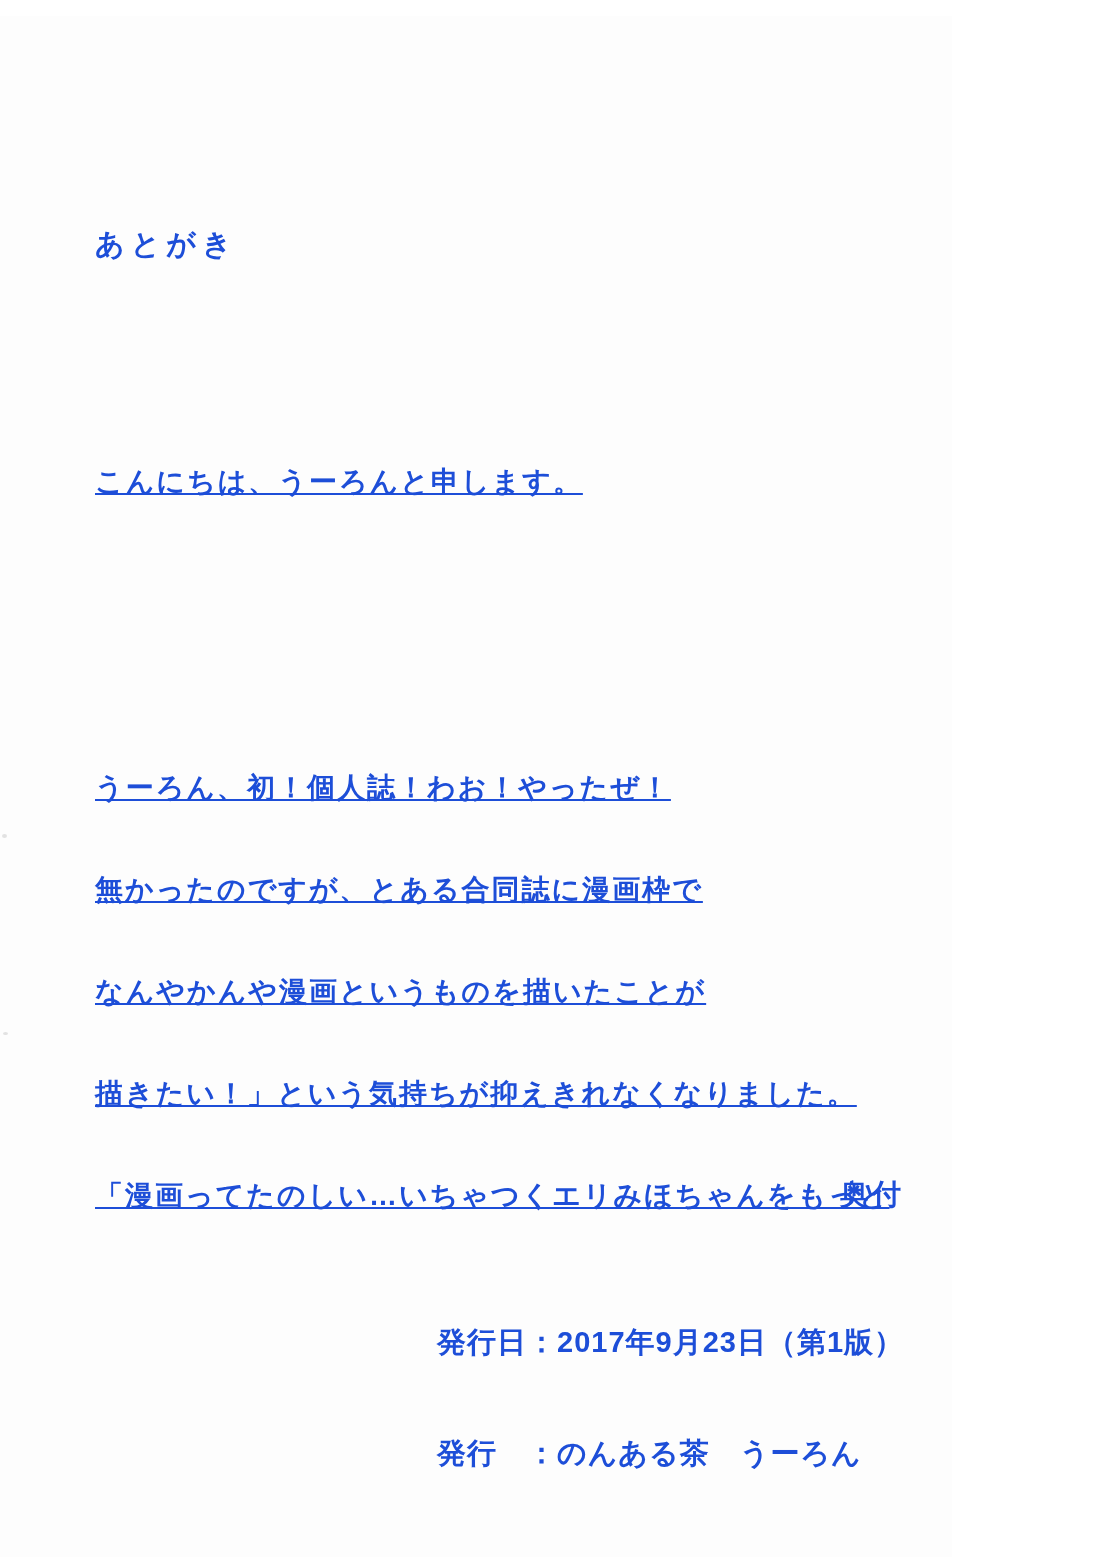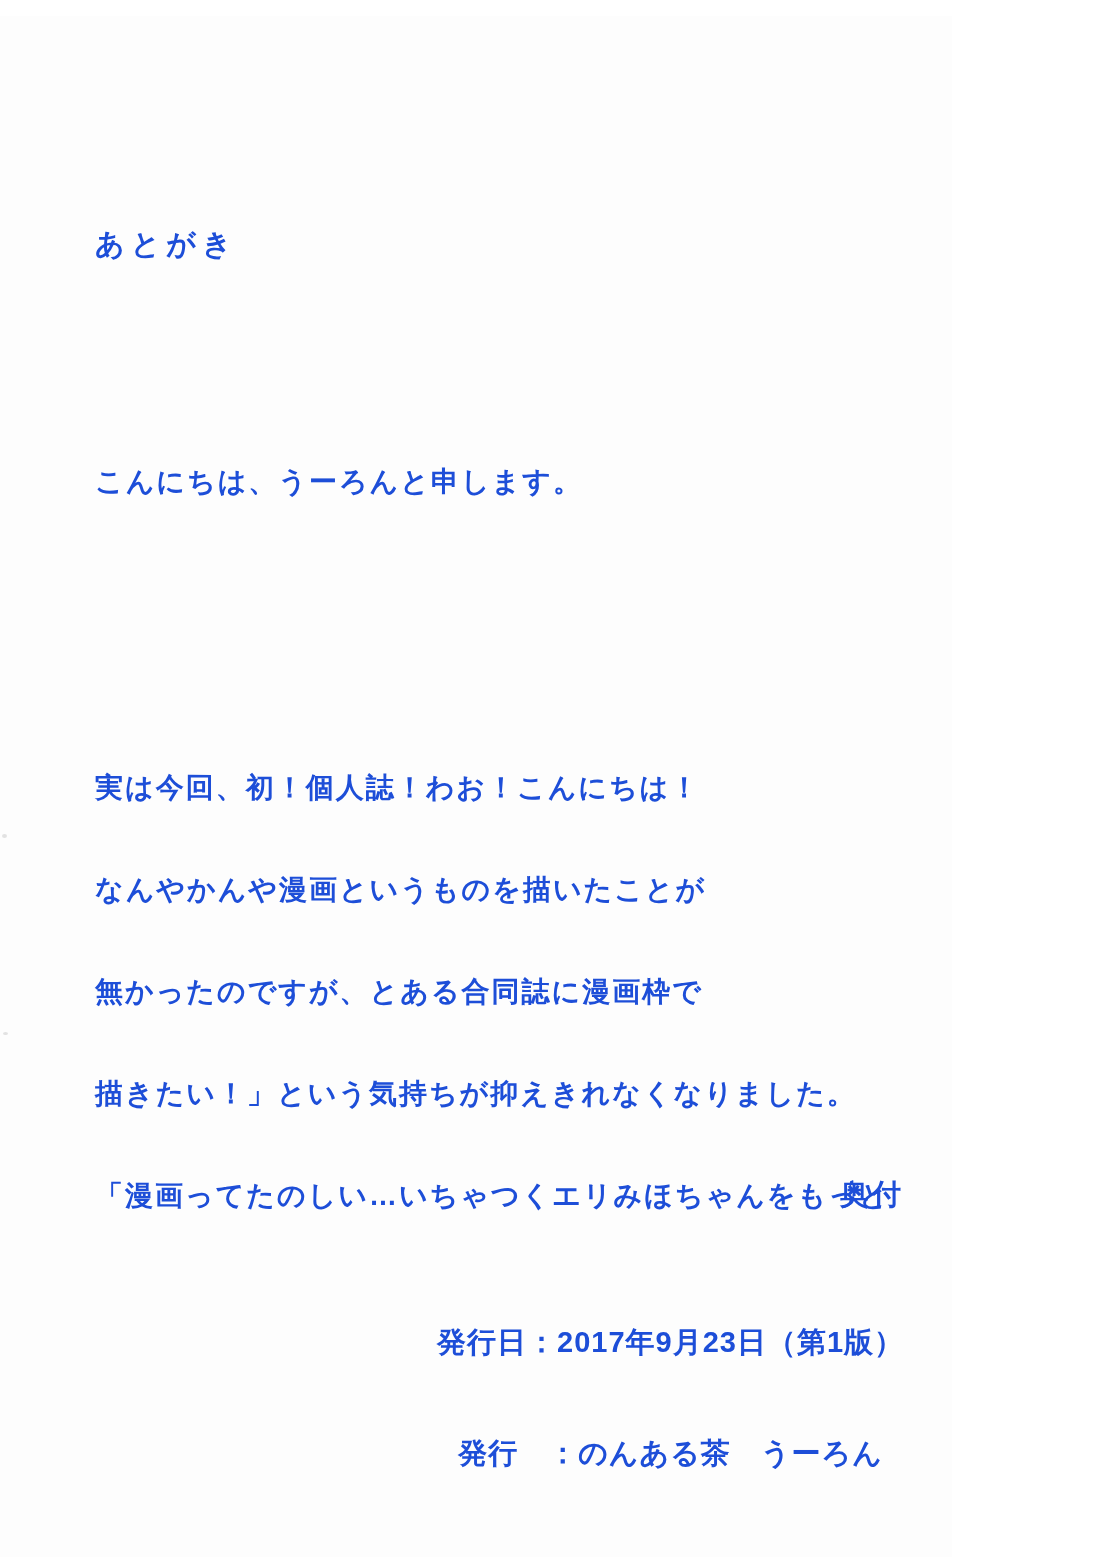--- a/index.html
+++ b/index.html
@@ -33,41 +33,41 @@
     font-size: 29px;
     line-height: 34px;
     letter-spacing: 6px;
     font-weight: 700;
   }
   .para {
     margin: 0 0 34px 0;
   }
   .line {
     min-height: 34px;
+    text-decoration: underline;
   }
   .colophon {
     position: absolute;
     left: 437px;
     top: 1086px;
     font-size: 29px;
     line-height: 37px;
     letter-spacing: 1px;
     white-space: pre;
   }
   .colophon .heading {
     margin: 0 0 37px 0;
     font-size: 29px;
     line-height: 37px;
     letter-spacing: 3px;
     font-weight: 700;
     text-align: right;
   }
   .cline {
     min-height: 37px;
-    text-align: center;
   }
   .speck {
     position: absolute;
     background: #e2e2e2;
     border-radius: 50%;
   }
   .speck-1 { left: 2px;  top: 818px;  width: 5px; height: 4px; }
   .speck-2 { left: 3px;  top: 1016px; width: 5px; height: 3px; }
 </style>
 </head>
@@ -76,23 +76,23 @@
 <div class="page">
 
   <section class="afterword">
     <h2 class="heading">あとがき</h2>
 
     <div class="para">
       <div class="line">こんにちは、うーろんと申します。</div>
     </div>
 
     <div class="para">
-      <div class="line">実は今回、初！個人誌！わお！こんにちは！</div>
+      <div class="line">うーろん、初！個人誌！わお！やったぜ！</div>
+      <div class="line">無かったのですが、とある合同誌に漫画枠で</div>
       <div class="line">なんやかんや漫画というものを描いたことが</div>
-      <div class="line">無かったのですが、とある合同誌に漫画枠で</div>
       <div class="line">描きたい！」という気持ちが抑えきれなくなりました。</div>
       <div class="line">「漫画ってたのしい…いちゃつくエリみほちゃんをもっと</div>
     </div>
 
     <div class="para">
       
       
     </div>
 
     

